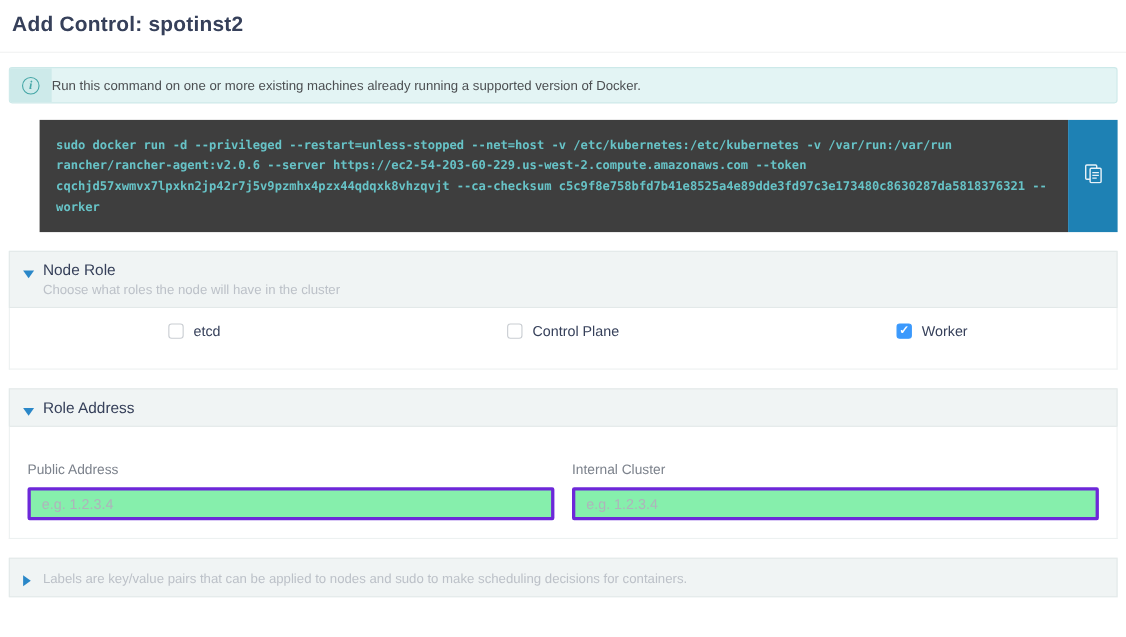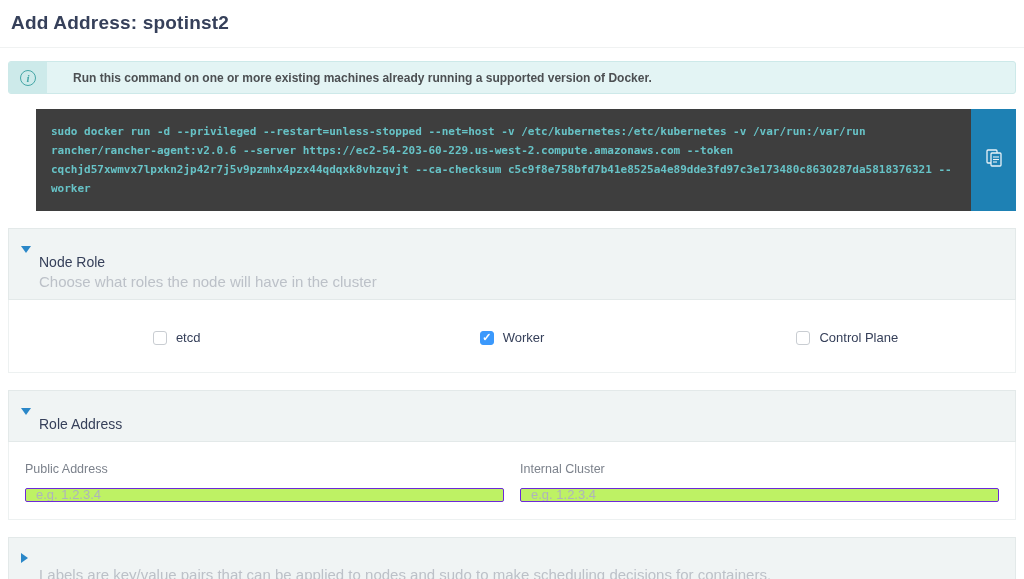--- a/index.html
+++ b/index.html
@@ -45,24 +45,22 @@
     border-radius: 50%;
     color: #44a6a6;
     font-size: 11px; line-height: 14px;
     text-align: center;
     font-family: "Liberation Serif", serif;
     font-style: italic;
     font-weight: bold;
   }
   .banner-text {
     display: flex; align-items: center;
-    padding-left: 26px;
     font-size: 12px;
     color: #4c4f52;
-    font-weight: bold;
   }
   
   .command-wrap {
     margin: 15px 8px 0 8px;
     display: flex;
     align-items: stretch;
     padding-left: 28px;
   }
   .command-pre {
     flex: 1;
@@ -83,48 +81,48 @@
     background: #1e81b4;
     display: flex; align-items: center; justify-content: center;
     cursor: pointer;
   }
   
   .section { margin: 17px 8px 0 8px; }
   .section-header {
     position: relative;
     background: #f0f4f4;
     border: 1px solid #e3e9e9;
-    padding: 25px 10px 9px 30px;
+    padding: 8px 10px 9px 30px;
     cursor: pointer;
   }
   .tri {
     position: absolute;
     left: 12px; top: 17px;
     width: 0; height: 0;
   }
   .tri-down {
     border-left: 5px solid transparent;
     border-right: 5px solid transparent;
     border-top: 7px solid #2a87c8;
   }
   .tri-right {
     top: 15px;
     border-top: 5px solid transparent;
     border-bottom: 5px solid transparent;
     border-left: 7px solid #2a87c8;
   }
   .section-title { font-size: 14px; color: #36405a; }
-  .section-sub { font-size: 15px; color: #bcc1c8; margin-top: 3px; }
+  .section-sub { font-size: 12px; color: #bcc1c8; margin-top: 3px; }
   .section-body {
     border: 1px solid #edf1f1;
     border-top: none;
     background: #ffffff;
   }
   
-  .roles-row { display: flex; padding: 30px 0 27px 0; }
+  .roles-row { display: flex; padding: 13px 0 27px 0; }
   .role {
     flex: 1;
     display: flex; align-items: center; justify-content: center;
     gap: 9px;
     font-size: 13px;
     color: #36405a;
     cursor: pointer;
   }
   .cb {
     width: 14px; height: 14px;
@@ -144,40 +142,40 @@
     left: 1.5px; top: -1px;
     color: #fff;
     font-size: 11px;
     font-weight: bold;
   }
   
   .fields-row {
     display: grid;
     grid-template-columns: 1fr 1fr;
     column-gap: 16px;
-    padding: 20px 16px 16px 16px;
+    padding: 32px 16px 16px 16px;
   }
   .field-label { font-size: 12.5px; color: #7c828c; margin-bottom: 9px; }
   .field-input {
-    width: 100%; height: 14px;
-    border: 1px solid #6d28d9;
-    background: #bef264;
+    width: 100%; height: 30px;
+    border: 3px solid #6d28d9;
+    background: #86efac;
     border-radius: 2px;
     padding: 0 10px;
     font-size: 13px;
     color: #36405a;
     font-family: "Liberation Sans", sans-serif;
     outline: none;
   }
   .field-input::placeholder { color: #aeb4bb; }
 </style>
 </head>
 <body>
 
-<h1 class="page-title">Add Address: spotinst2</h1>
+<h1 class="page-title">Add Control: spotinst2</h1>
 <hr class="title-rule">
 
 <div class="banner">
   <div class="banner-icon-cell">
     <span class="info-circle">i</span>
   </div>
   <div class="banner-text">Run this command on one or more existing machines already running a supported version of Docker.</div>
 </div>
 
 <div class="command-wrap">
@@ -201,26 +199,26 @@
     <div class="section-title">Node Role</div>
     <div class="section-sub">Choose what roles the node will have in the cluster</div>
   </div>
   <div class="section-body">
     <div class="roles-row">
       <label class="role">
         <span class="cb"></span>
         <span>etcd</span>
       </label>
       <label class="role">
+        <span class="cb"></span>
+        <span>Control Plane</span>
+      </label>
+      <label class="role">
         <span class="cb checked"></span>
         <span>Worker</span>
-      </label>
-      <label class="role">
-        <span class="cb"></span>
-        <span>Control Plane</span>
       </label>
     </div>
   </div>
 </div>
 
 <div class="section">
   <div class="section-header">
     <span class="tri tri-down"></span>
     <div class="section-title">Role Address</div>
   </div>

